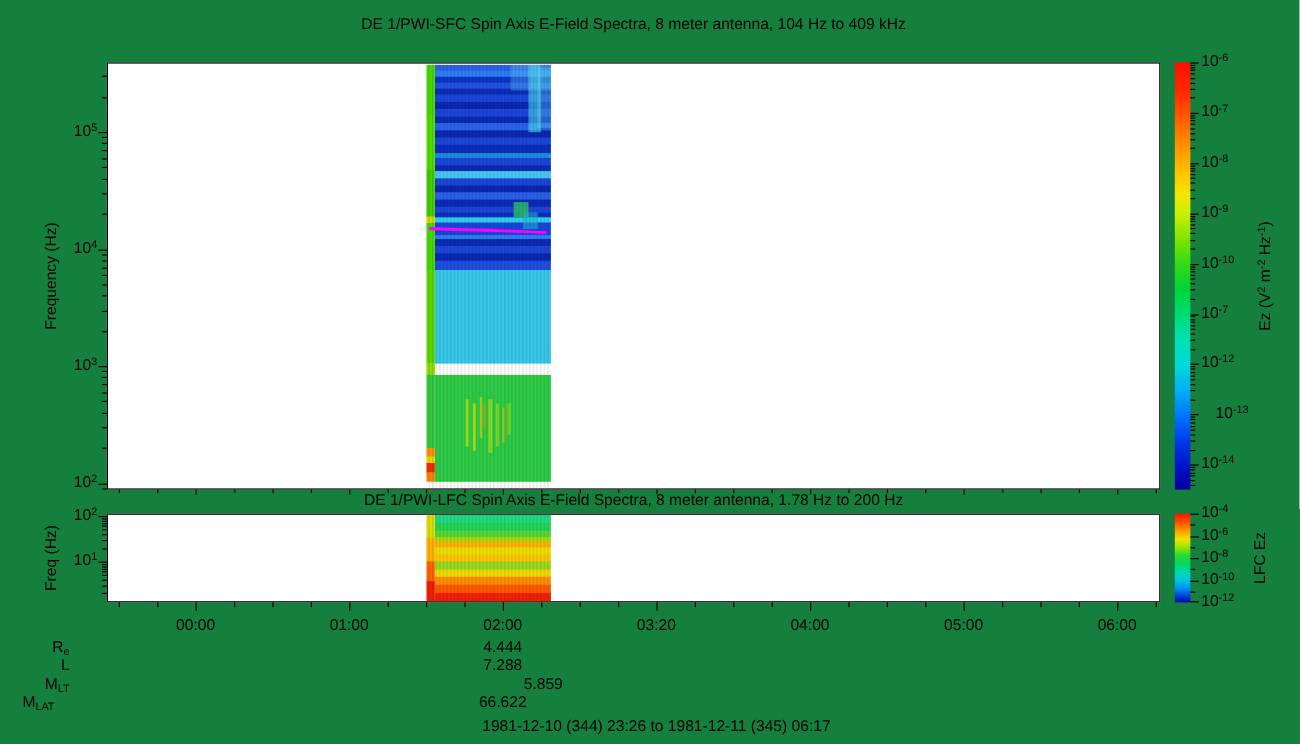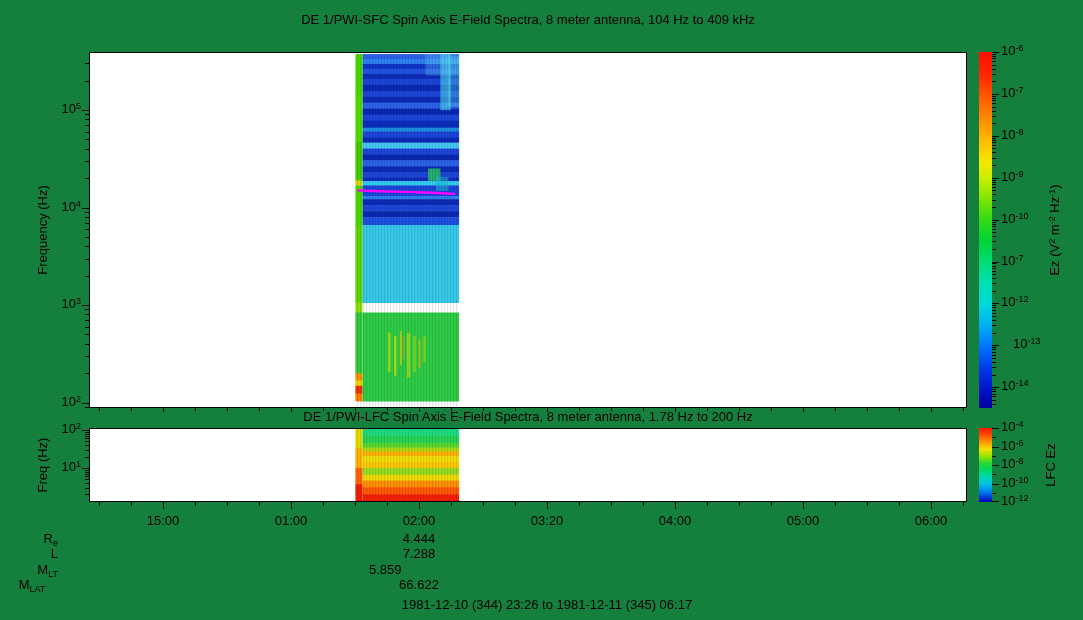--- a/index.html
+++ b/index.html
@@ -182,21 +182,21 @@
     <div class="tick" style="position: absolute; left: 85px; top: 476.382px; width: 4px; height: 1px;"></div>
     <div class="tick" style="position: absolute; left: 85px; top: 473.84px; width: 4px; height: 1px;"></div>
     <div class="tick" style="position: absolute; left: 85px; top: 471.639px; width: 4px; height: 1px;"></div>
     <div class="tick" style="position: absolute; left: 85px; top: 469.697px; width: 4px; height: 1px;"></div>
     <div class="tick" style="position: absolute; left: 99.018px; top: 502px; width: 1px; height: 4px;"></div>
     <div class="tick" style="position: absolute; left: 99.018px; top: 408px; width: 1px; height: 2.5px;"></div>
     <div class="tick" style="position: absolute; left: 131.017px; top: 502px; width: 1px; height: 4px;"></div>
     <div class="tick" style="position: absolute; left: 131.017px; top: 408px; width: 1px; height: 2.5px;"></div>
     <div class="tick" style="position: absolute; left: 163.015px; top: 502px; width: 1px; height: 7px;"></div>
     <div class="tick" style="position: absolute; left: 163.015px; top: 408px; width: 1px; height: 4px;"></div>
-    <div class="tlabel" style="position: absolute; left: 133.015px; top: 513px; width: 60px; text-align: center;">15:00</div>
+    <div class="tlabel" style="position: absolute; left: 133.015px; top: 513px; width: 60px; text-align: center;">00:00</div>
     <div class="tick" style="position: absolute; left: 195.014px; top: 502px; width: 1px; height: 4px;"></div>
     <div class="tick" style="position: absolute; left: 195.014px; top: 408px; width: 1px; height: 2.5px;"></div>
     <div class="tick" style="position: absolute; left: 227.013px; top: 502px; width: 1px; height: 4px;"></div>
     <div class="tick" style="position: absolute; left: 227.013px; top: 408px; width: 1px; height: 2.5px;"></div>
     <div class="tick" style="position: absolute; left: 259.012px; top: 502px; width: 1px; height: 4px;"></div>
     <div class="tick" style="position: absolute; left: 259.012px; top: 408px; width: 1px; height: 2.5px;"></div>
     <div class="tick" style="position: absolute; left: 291.01px; top: 502px; width: 1px; height: 7px;"></div>
     <div class="tick" style="position: absolute; left: 291.01px; top: 408px; width: 1px; height: 4px;"></div>
     <div class="tlabel" style="position: absolute; left: 261.01px; top: 513px; width: 60px; text-align: center;">01:00</div>
     <div class="tick" style="position: absolute; left: 323.009px; top: 502px; width: 1px; height: 4px;"></div>
@@ -346,16 +346,16 @@
     <div class="tlabel" style="position: absolute; left: 1001px; top: 493px;">10<sup>-12</sup></div>
     <div class="tick" style="position: absolute; left: 992px; top: 437.25px; width: 4px; height: 1px;"></div>
     <div class="tick" style="position: absolute; left: 992px; top: 455.75px; width: 4px; height: 1px;"></div>
     <div class="tick" style="position: absolute; left: 992px; top: 474.25px; width: 4px; height: 1px;"></div>
     <div class="tick" style="position: absolute; left: 992px; top: 492.75px; width: 4px; height: 1px;"></div>
     <div class="tlabel" style="position: absolute; left: 6px; width: 52px; top: 531px; text-align: right;">R<sub>e</sub></div>
     <div class="tlabel" style="position: absolute; left: 369px; width: 100px; top: 531px; text-align: center;">4.444</div>
     <div class="tlabel" style="position: absolute; left: 6px; width: 52px; top: 546.3px; text-align: right;">L</div>
     <div class="tlabel" style="position: absolute; left: 369px; width: 100px; top: 546.3px; text-align: center;">7.288</div>
     <div class="tlabel" style="position: absolute; left: 6px; width: 52px; top: 561.6px; text-align: right;">M<sub>LT</sub></div>
-    <div class="tlabel" style="position: absolute; left: 369px; width: 100px; top: 561.6px; text-align: left;">5.859</div>
+    <div class="tlabel" style="position: absolute; left: 369px; width: 100px; top: 561.6px; text-align: right;">5.859</div>
     <div class="tlabel" style="position: absolute; left: 6px; width: 52px; top: 576.9px; text-align: center;">M<sub>LAT</sub></div>
     <div class="tlabel" style="position: absolute; left: 369px; width: 100px; top: 576.9px; text-align: center;">66.622</div>
   </div>
 
 </body></html>

